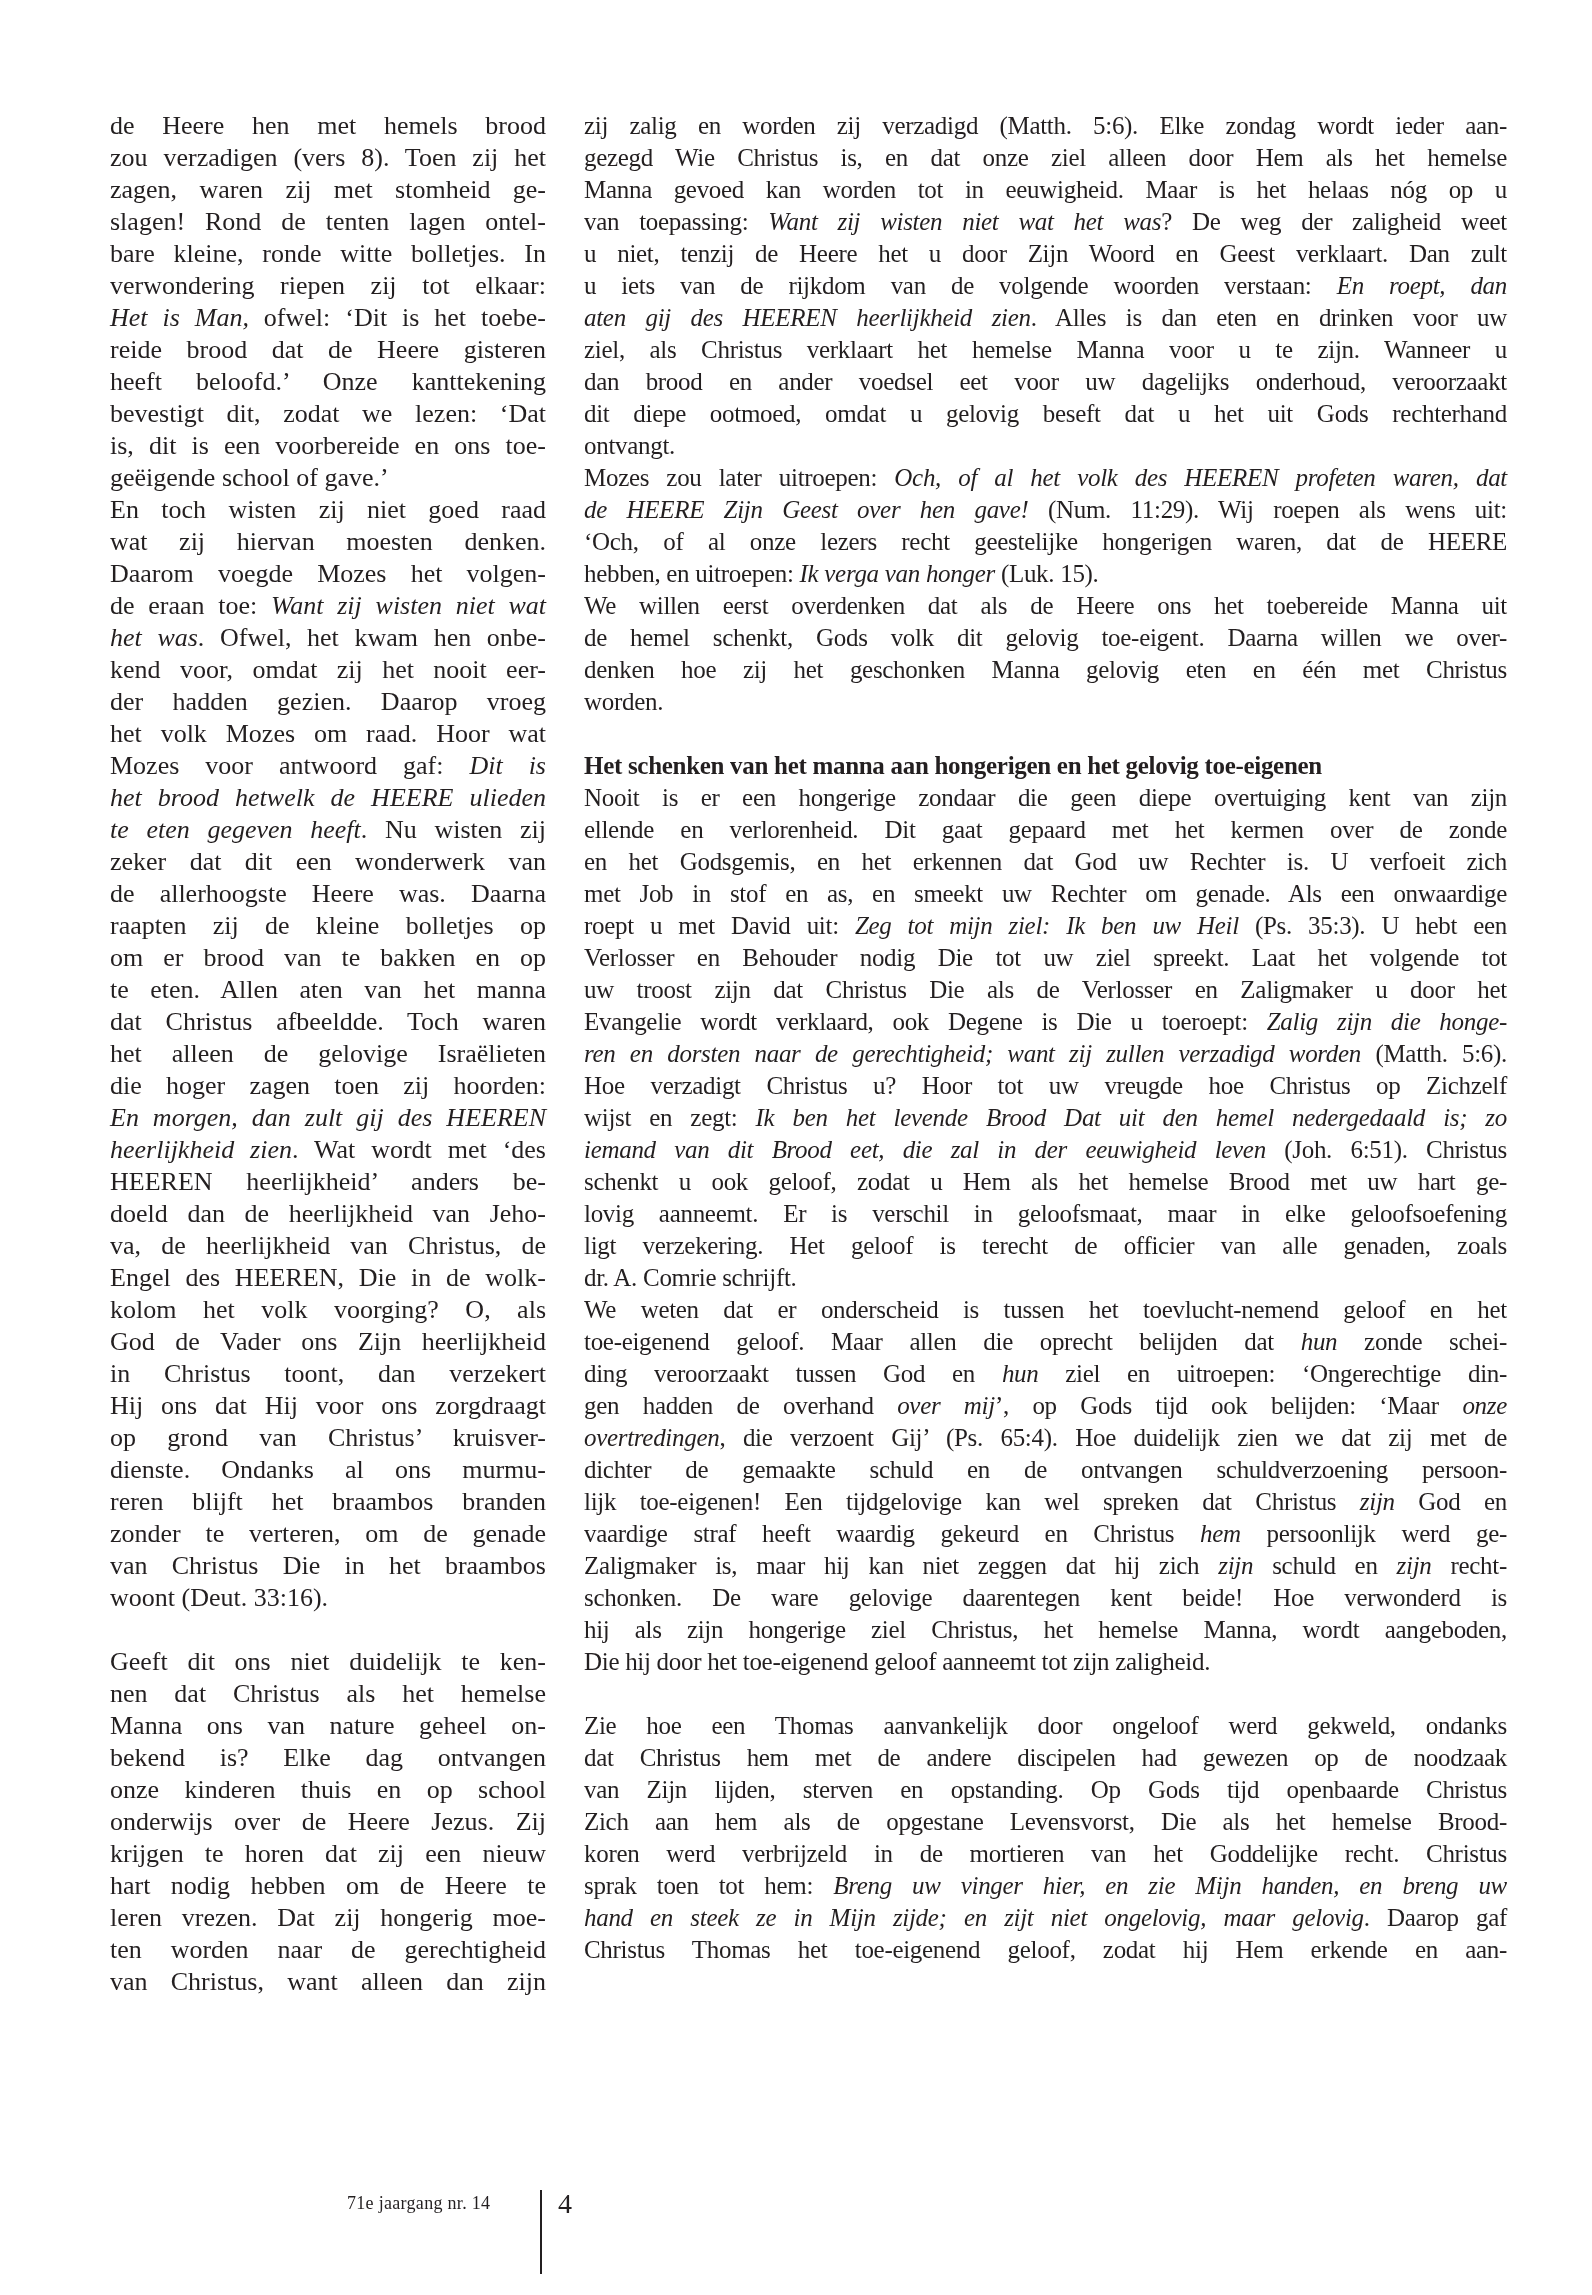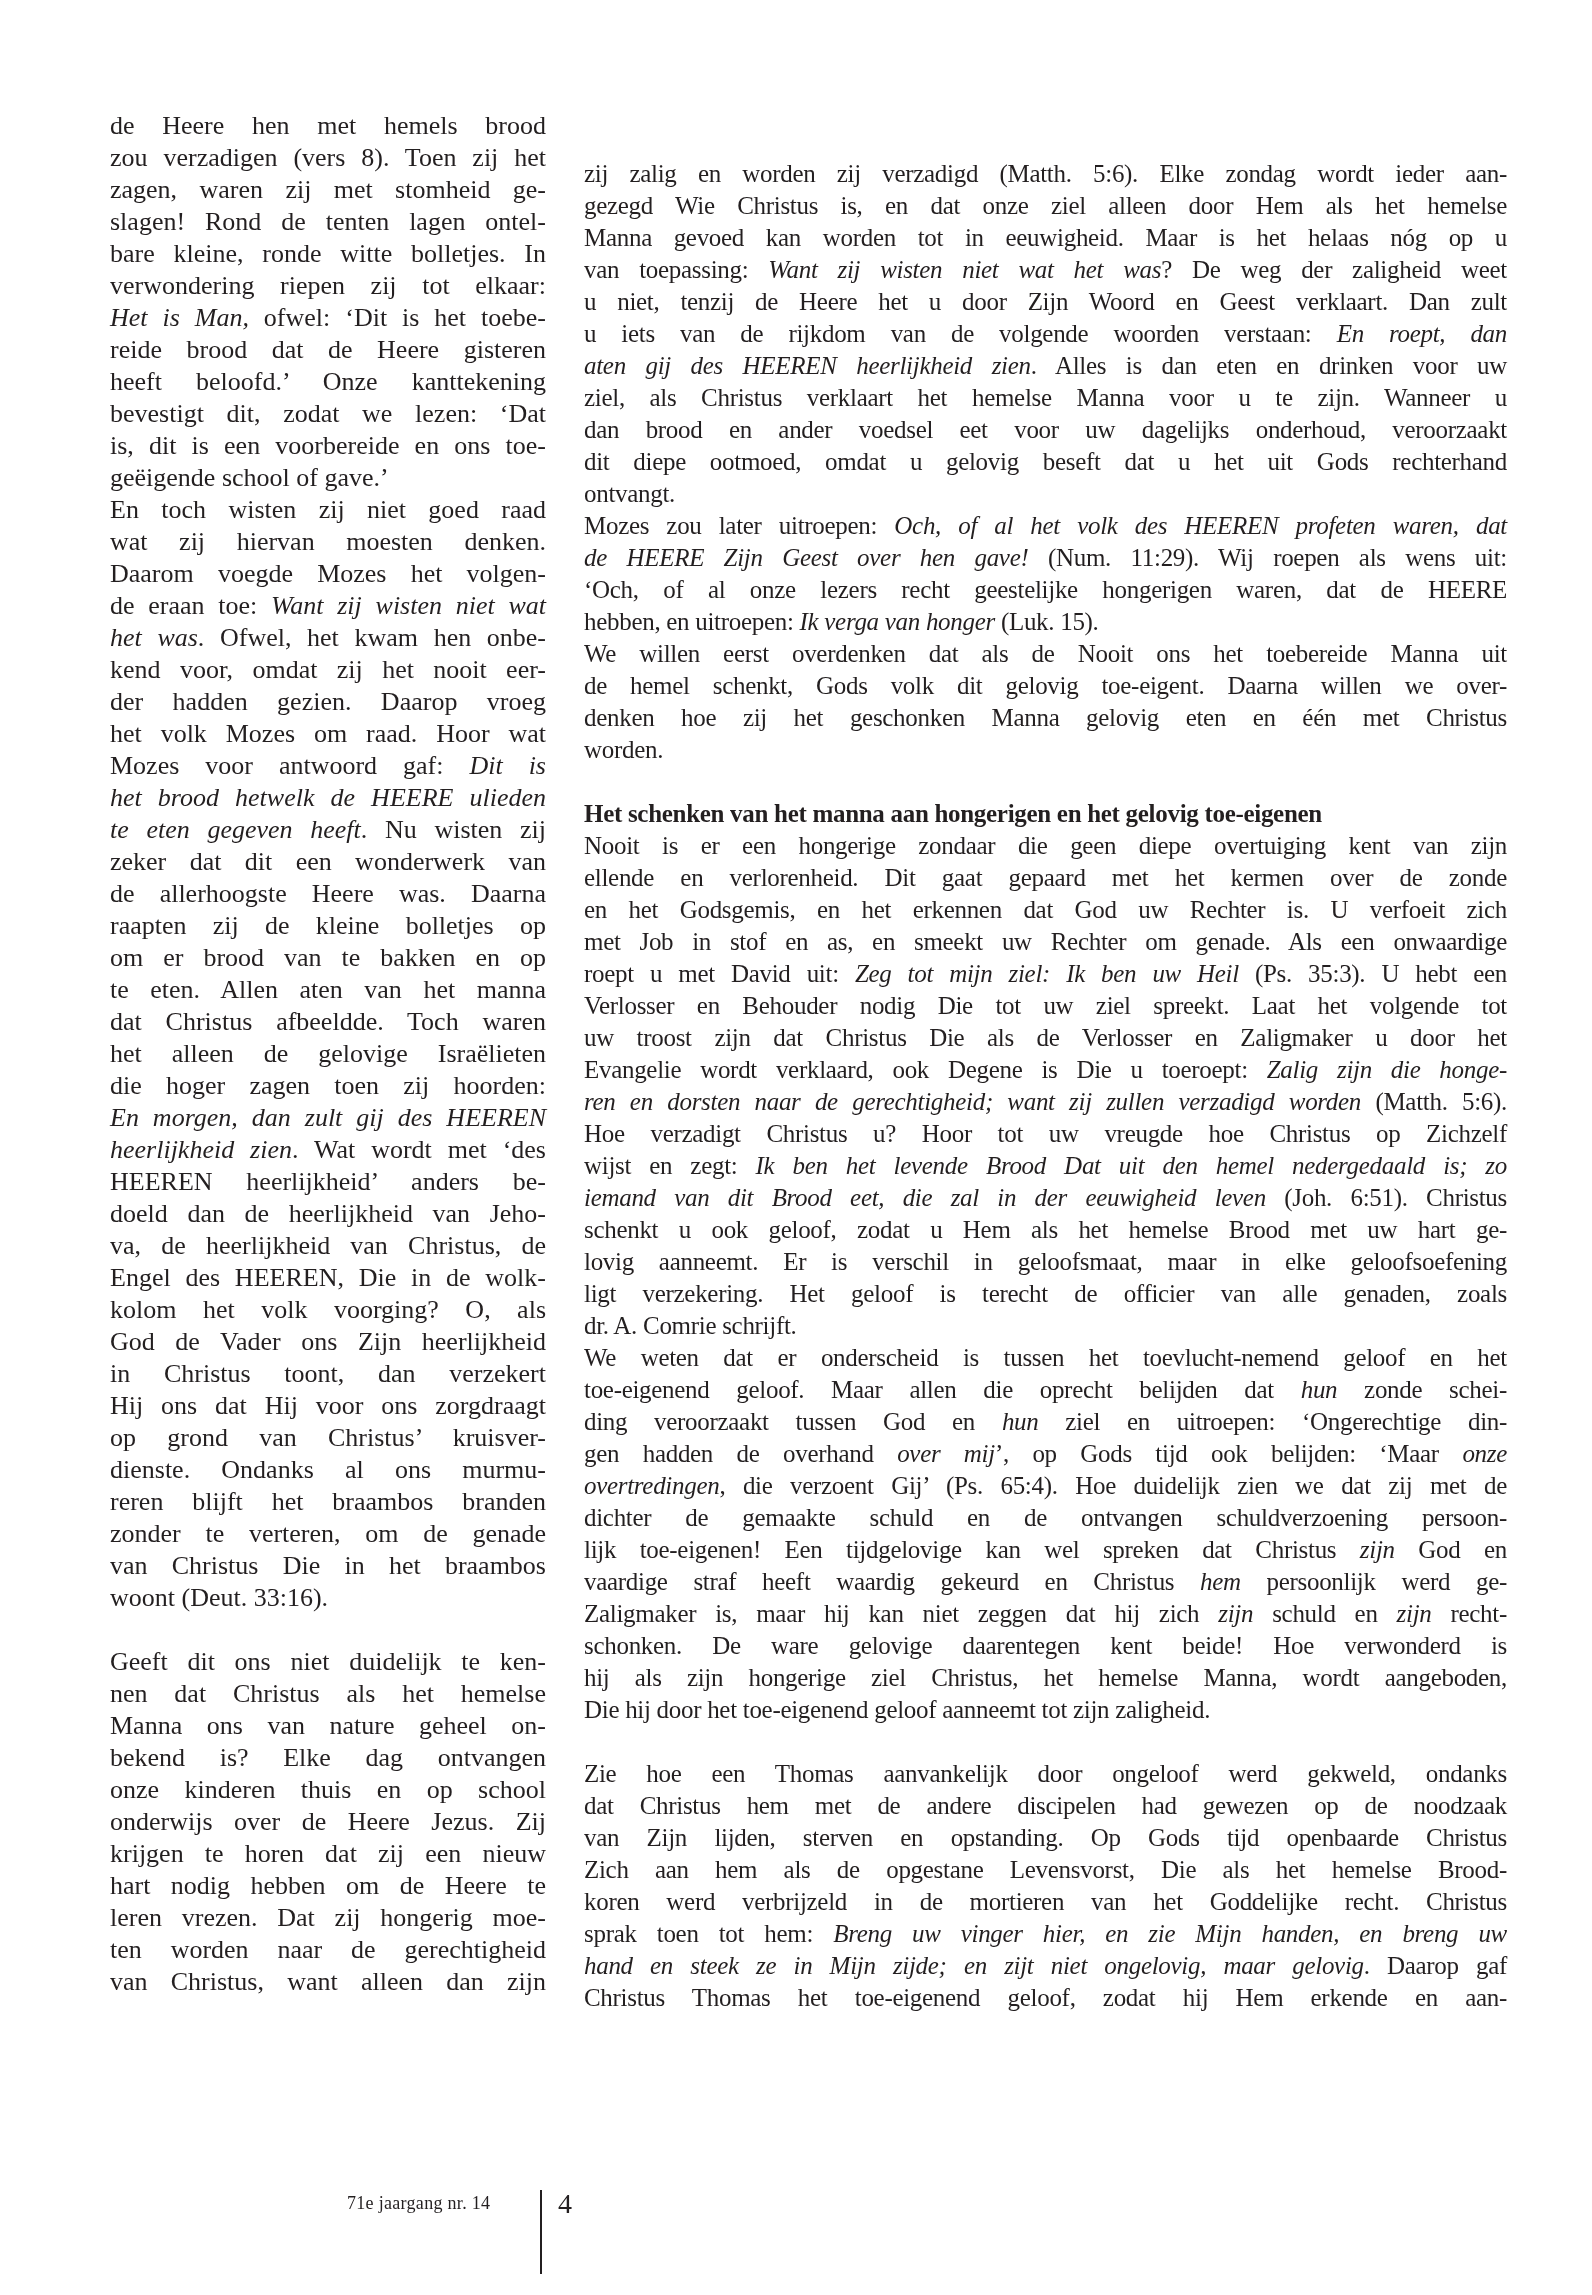--- a/index.html
+++ b/index.html
@@ -1,20 +1,20 @@
 <!DOCTYPE html>
 <html style="font-size:14px"><head>
 <meta charset="utf-8">
 <style>
   html, body { margin: 0; padding: 0; background: #ffffff; }
   body { width: 1592px; height: 2295px; position: relative; overflow: hidden;
          color: #231f20; font-family: "Liberation Serif", "DejaVu Serif", serif; }
   .col { position: absolute; top: 110px; }
   .col-left { left: 110px; width: 436px; }
-  .col-right { left: 584px; width: 923px; margin-top: 48px; }
+  .col-right { left: 584px; width: 923px; }
   .ln { display: block; height: 32px; line-height: 32px; font-size: 26px;
         white-space: nowrap; text-align: justify; text-align-last: justify; overflow: visible; }
   .col-right .ln { font-size: 25px; letter-spacing: -0.3px; }
   .ln.end { text-align-last: left; }
   .gap { display: block; height: 32px; }
   .ln.h { font-weight: bold; }
   i { font-style: italic; }
   .footer-issue { position: absolute; left: 347px; top: 2193px; font-size: 18px; letter-spacing: 0.3px; }
   .footer-rule { position: absolute; left: 540px; top: 2190px; width: 1.7px; height: 84px; background: #231f20; }
   .footer-page { position: absolute; left: 558px; top: 2188px; font-size: 28px; }
@@ -92,21 +92,21 @@
     <span class="ln"><span>u iets van de rijkdom van de volgende woorden verstaan: </span><i>En roept, dan</i></span>
     <span class="ln"><i>aten gij des HEEREN heerlijkheid zien</i><span>. Alles is dan eten en drinken voor uw</span></span>
     <span class="ln"><span>ziel, als Christus verklaart het hemelse Manna voor u te zijn. Wanneer u</span></span>
     <span class="ln"><span>dan brood en ander voedsel eet voor uw dagelijks onderhoud, veroorzaakt</span></span>
     <span class="ln"><span>dit diepe ootmoed, omdat u gelovig beseft dat u het uit Gods rechterhand</span></span>
     <span class="ln end"><span>ontvangt.</span></span>
     <span class="ln"><span>Mozes zou later uitroepen: </span><i>Och, of al het volk des HEEREN profeten waren, dat</i></span>
     <span class="ln"><i>de HEERE Zijn Geest over hen gave!</i><span> (Num. 11:29). Wij roepen als wens uit:</span></span>
     <span class="ln"><span>‘Och, of al onze lezers recht geestelijke hongerigen waren, dat de HEERE</span></span>
     <span class="ln end"><span>hebben, en uitroepen: </span><i>Ik verga van honger</i><span> (Luk. 15).</span></span>
-    <span class="ln"><span>We willen eerst overdenken dat als de Nooit ons het toebereide Manna uit</span></span>
+    <span class="ln"><span>We willen eerst overdenken dat als de Heere ons het toebereide Manna uit</span></span>
     <span class="ln"><span>de hemel schenkt, Gods volk dit gelovig toe-eigent. Daarna willen we over-</span></span>
     <span class="ln"><span>denken hoe zij het geschonken Manna gelovig eten en één met Christus</span></span>
     <span class="ln end"><span>worden.</span></span>
     <span class="gap"></span>
     <span class="ln h end">Het schenken van het manna aan hongerigen en het gelovig toe-eigenen</span>
     <span class="ln"><span>Nooit is er een hongerige zondaar die geen diepe overtuiging kent van zijn</span></span>
     <span class="ln"><span>ellende en verlorenheid. Dit gaat gepaard met het kermen over de zonde</span></span>
     <span class="ln"><span>en het Godsgemis, en het erkennen dat God uw Rechter is. U verfoeit zich</span></span>
     <span class="ln"><span>met Job in stof en as, en smeekt uw Rechter om genade. Als een onwaardige</span></span>
     <span class="ln"><span>roept u met David uit: </span><i>Zeg tot mijn ziel: Ik ben uw Heil</i><span> (Ps. 35:3). U hebt een</span></span>

